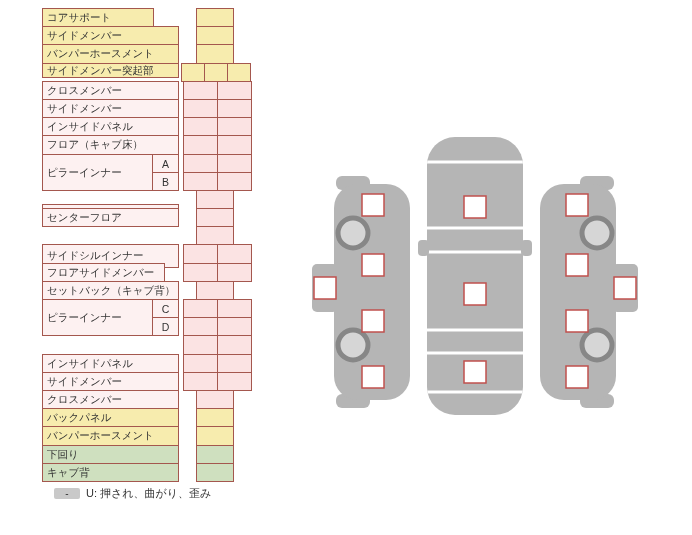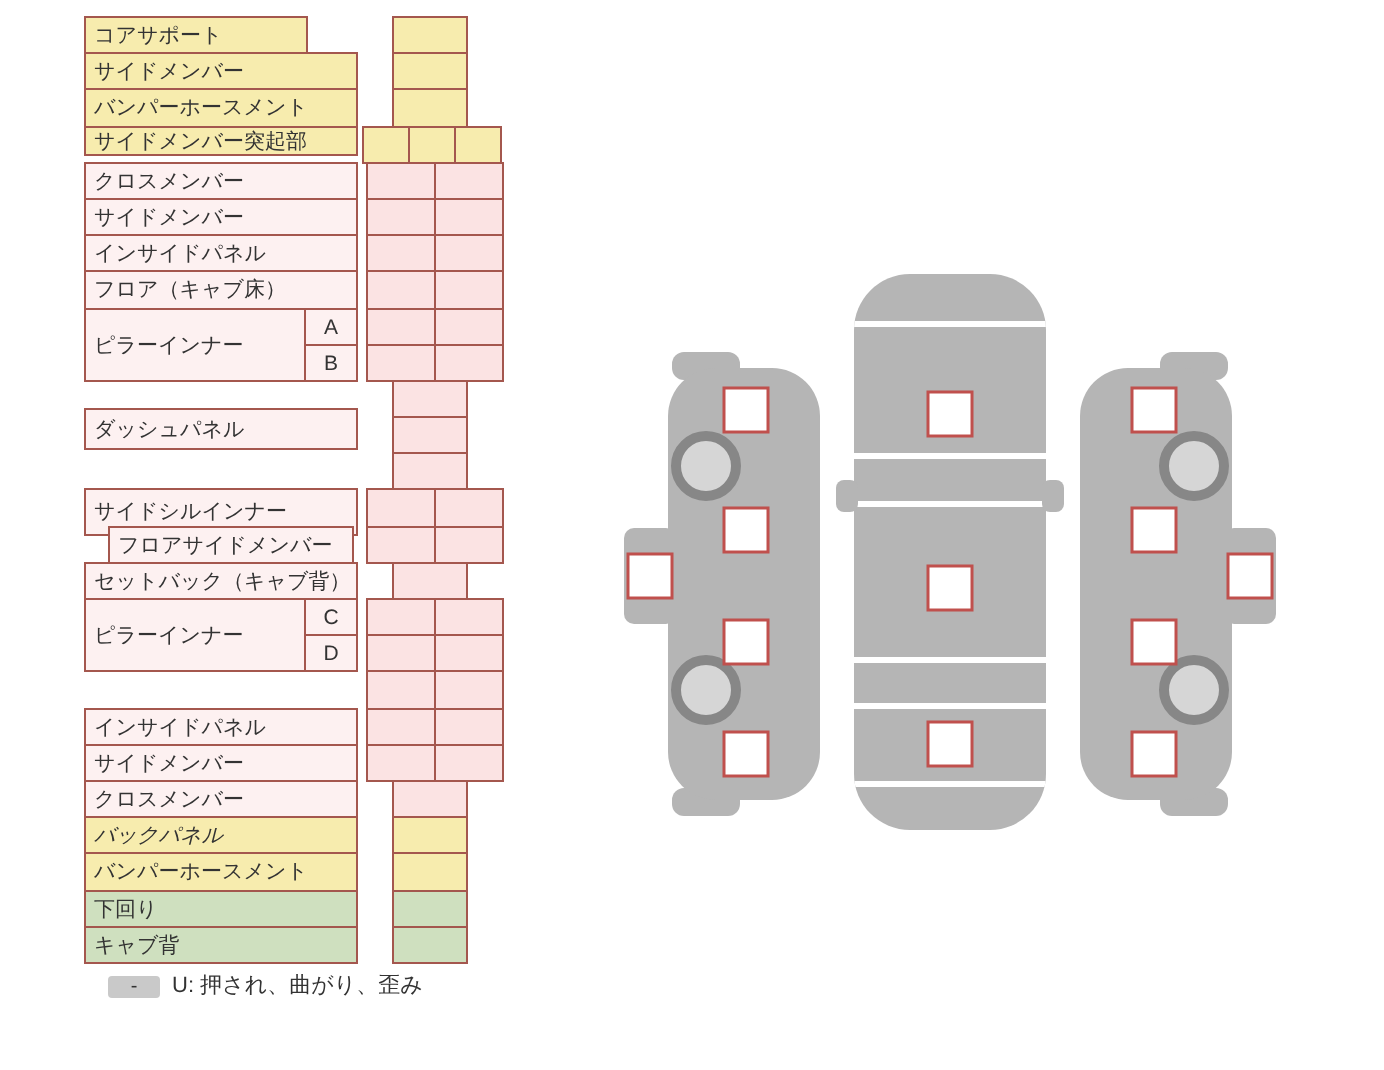--- a/index.html
+++ b/index.html
@@ -73,26 +73,27 @@
       <div class="cell pink" style="left: 175px; top: 127px; width: 35px; height: 20px;"></div>
       <div class="lbl pink" style="left: 0px; top: 146px; width: 111px; height: 37px;">ピラーインナー</div>
       <div class="sublbl pink" style="left: 110px; top: 146px; width: 27px; height: 19px;">A</div>
       <div class="cell pink" style="left: 141px; top: 146px; width: 35px; height: 19px;"></div>
       <div class="cell pink" style="left: 175px; top: 146px; width: 35px; height: 19px;"></div>
       <div class="sublbl pink" style="left: 110px; top: 164px; width: 27px; height: 19px;">B</div>
       <div class="cell pink" style="left: 141px; top: 164px; width: 35px; height: 19px;"></div>
       <div class="cell pink" style="left: 175px; top: 164px; width: 35px; height: 19px;"></div>
       <div class="lbl pink" style="left: 0px; top: 196px; width: 137px; height: 21px;">ダッシュパネル</div>
       <div class="cell pink" style="left: 154px; top: 182px; width: 38px; height: 19px;"></div>
+      <div class="lbl pink" style="left: 0px; top: 200px; width: 137px; height: 19px;">センターフロア</div>
       <div class="cell pink" style="left: 154px; top: 200px; width: 38px; height: 19px;"></div>
       <div class="cell pink" style="left: 154px; top: 218px; width: 38px; height: 19px;"></div>
       <div class="lbl pink" style="left: 0px; top: 236px; width: 137px; height: 24px;">サイドシルインナー</div>
       <div class="cell pink" style="left: 141px; top: 236px; width: 35px; height: 20px;"></div>
       <div class="cell pink" style="left: 175px; top: 236px; width: 35px; height: 20px;"></div>
-      <div class="lbl pink" style="left: 12px; top: 255px; width: 123px; height: 19px;">フロアサイドメンバー</div>
+      <div class="lbl pink" style="left: 0px; top: 255px; width: 123px; height: 19px;">フロアサイドメンバー</div>
       <div class="cell pink" style="left: 141px; top: 255px; width: 35px; height: 19px;"></div>
       <div class="cell pink" style="left: 175px; top: 255px; width: 35px; height: 19px;"></div>
       <div class="lbl pink" style="left: 0px; top: 273px; width: 137px; height: 19px;">セットバック（キャブ背）</div>
       <div class="cell pink" style="left: 154px; top: 273px; width: 38px; height: 19px;"></div>
       <div class="lbl pink" style="left: 0px; top: 291px; width: 111px; height: 37px;">ピラーインナー</div>
       <div class="sublbl pink" style="left: 110px; top: 291px; width: 27px; height: 19px;">C</div>
       <div class="cell pink" style="left: 141px; top: 291px; width: 35px; height: 19px;"></div>
       <div class="cell pink" style="left: 175px; top: 291px; width: 35px; height: 19px;"></div>
       <div class="sublbl pink" style="left: 110px; top: 309px; width: 27px; height: 19px;">D</div>
       <div class="cell pink" style="left: 141px; top: 309px; width: 35px; height: 19px;"></div>
@@ -100,21 +101,21 @@
       <div class="cell pink" style="left: 141px; top: 327px; width: 35px; height: 20px;"></div>
       <div class="cell pink" style="left: 175px; top: 327px; width: 35px; height: 20px;"></div>
       <div class="lbl pink" style="left: 0px; top: 346px; width: 137px; height: 19px;">インサイドパネル</div>
       <div class="cell pink" style="left: 141px; top: 346px; width: 35px; height: 19px;"></div>
       <div class="cell pink" style="left: 175px; top: 346px; width: 35px; height: 19px;"></div>
       <div class="lbl pink" style="left: 0px; top: 364px; width: 137px; height: 19px;">サイドメンバー</div>
       <div class="cell pink" style="left: 141px; top: 364px; width: 35px; height: 19px;"></div>
       <div class="cell pink" style="left: 175px; top: 364px; width: 35px; height: 19px;"></div>
       <div class="lbl pink" style="left: 0px; top: 382px; width: 137px; height: 19px;">クロスメンバー</div>
       <div class="cell pink" style="left: 154px; top: 382px; width: 38px; height: 19px;"></div>
-      <div class="lbl yellow" style="left: 0px; top: 400px; width: 137px; height: 19px; font-style: italic;">バックパネル</div>
+      <div class="lbl yellow" style="left: 0px; top: 400px; width: 137px; height: 19px;">バックパネル</div>
       <div class="cell yellow" style="left: 154px; top: 400px; width: 38px; height: 19px;"></div>
       <div class="lbl yellow" style="left: 0px; top: 418px; width: 137px; height: 20px;">バンパーホースメント</div>
       <div class="cell yellow" style="left: 154px; top: 418px; width: 38px; height: 20px;"></div>
       <div class="lbl green" style="left: 0px; top: 437px; width: 137px; height: 19px;">下回り</div>
       <div class="cell green" style="left: 154px; top: 437px; width: 38px; height: 19px;"></div>
       <div class="lbl green" style="left: 0px; top: 455px; width: 137px; height: 19px;">キャブ背</div>
       <div class="cell green" style="left: 154px; top: 455px; width: 38px; height: 19px;"></div>
     </div>
 
   <div class="diagram">

